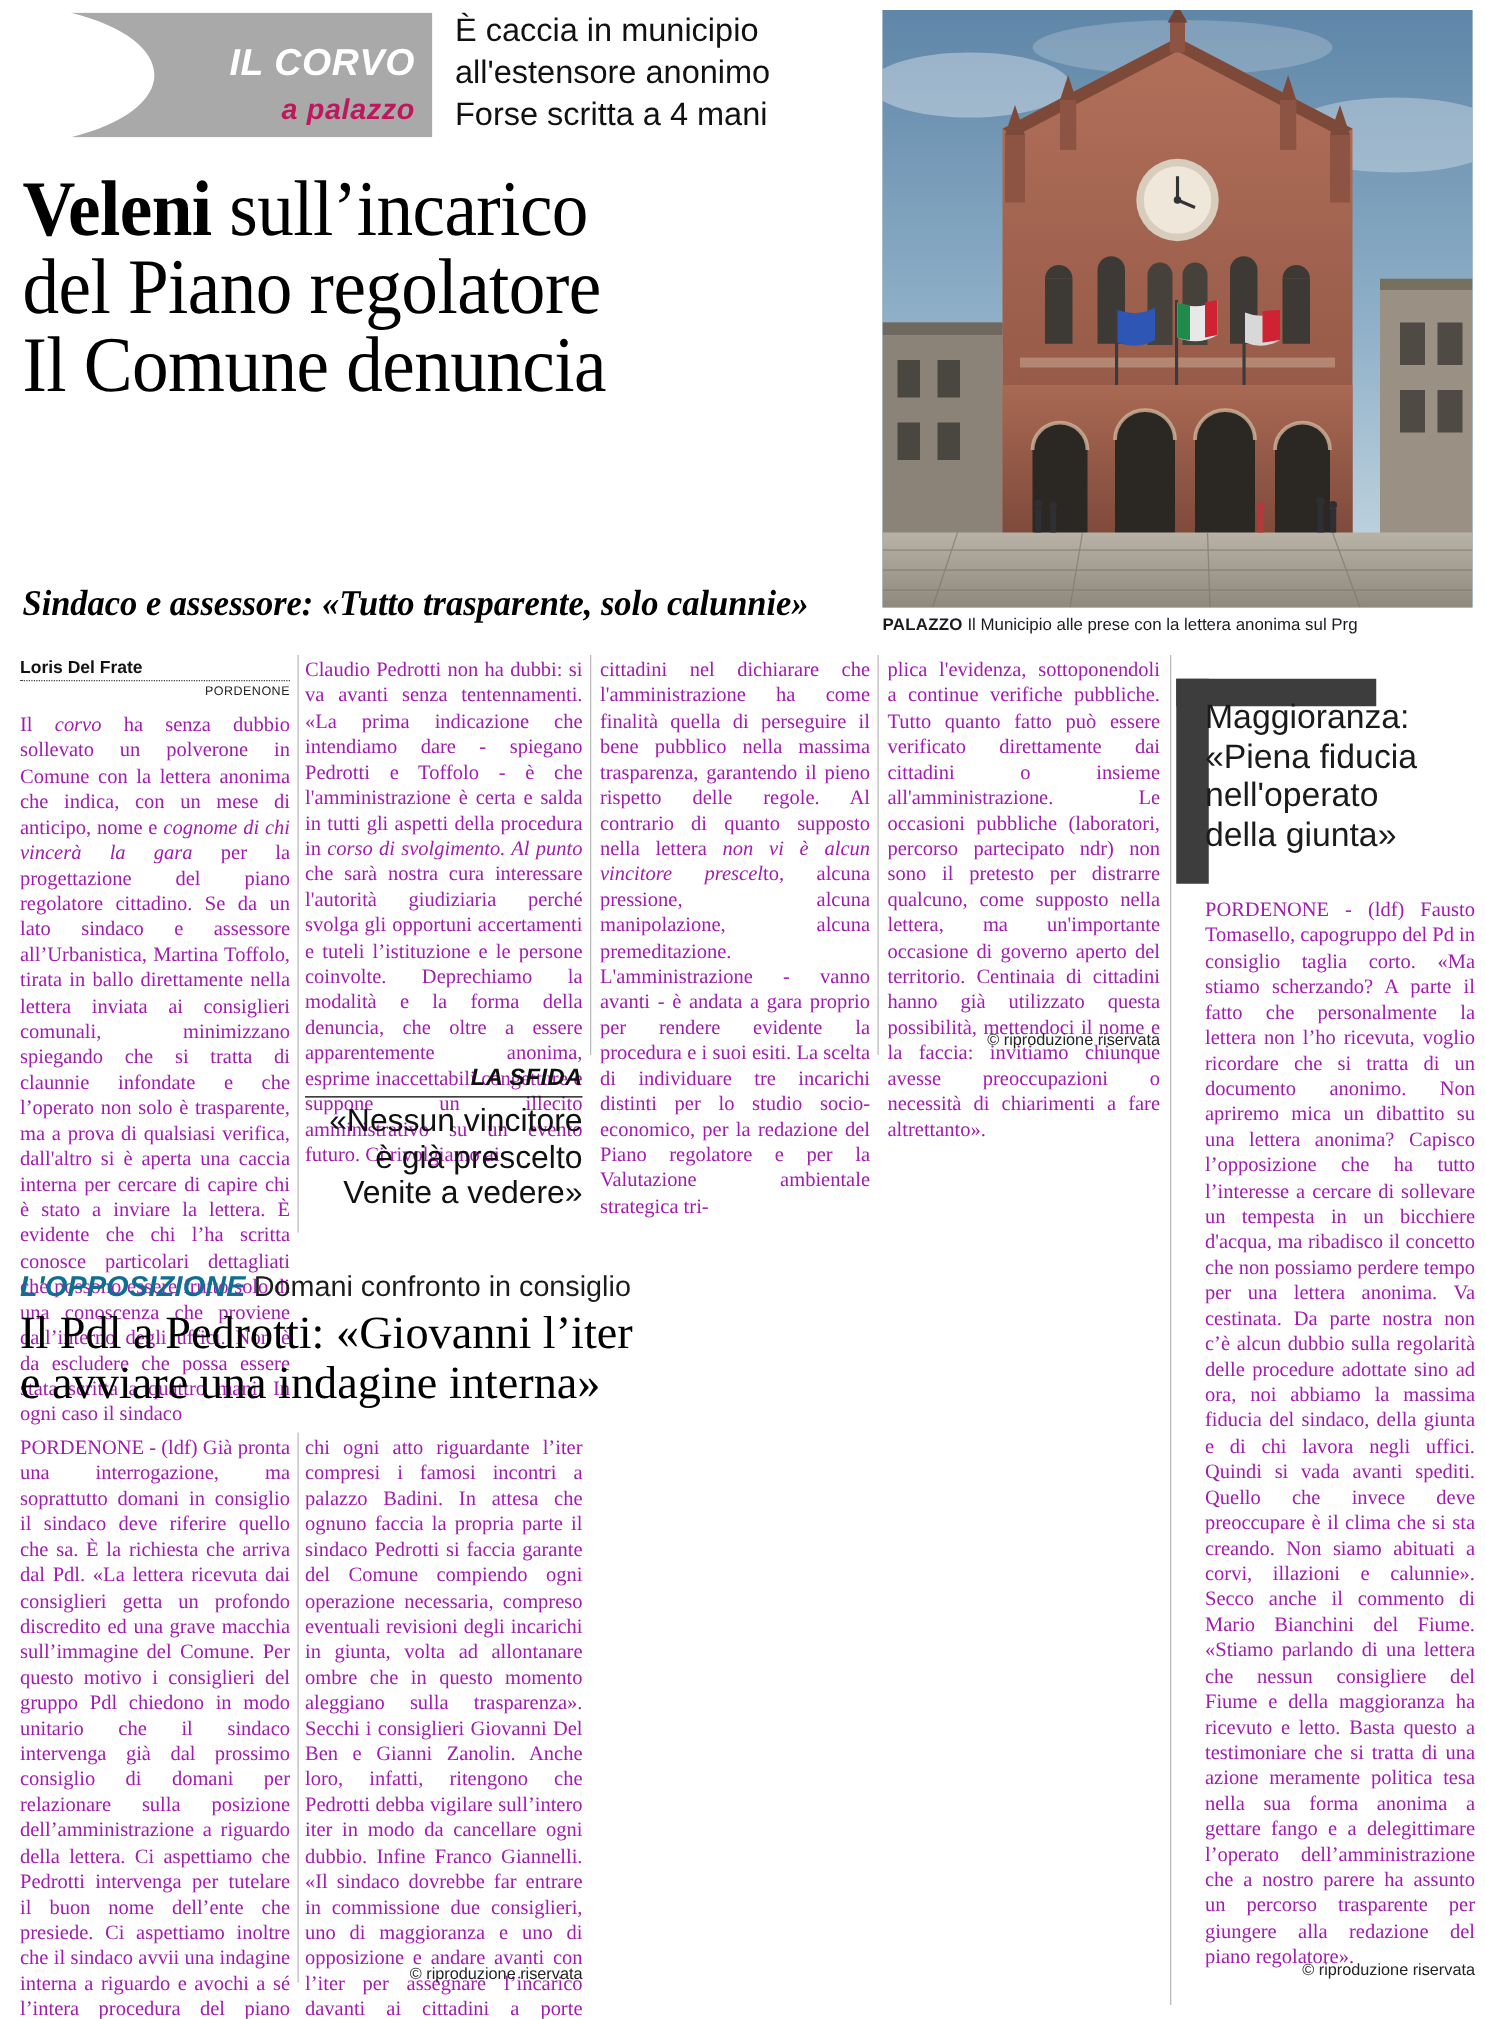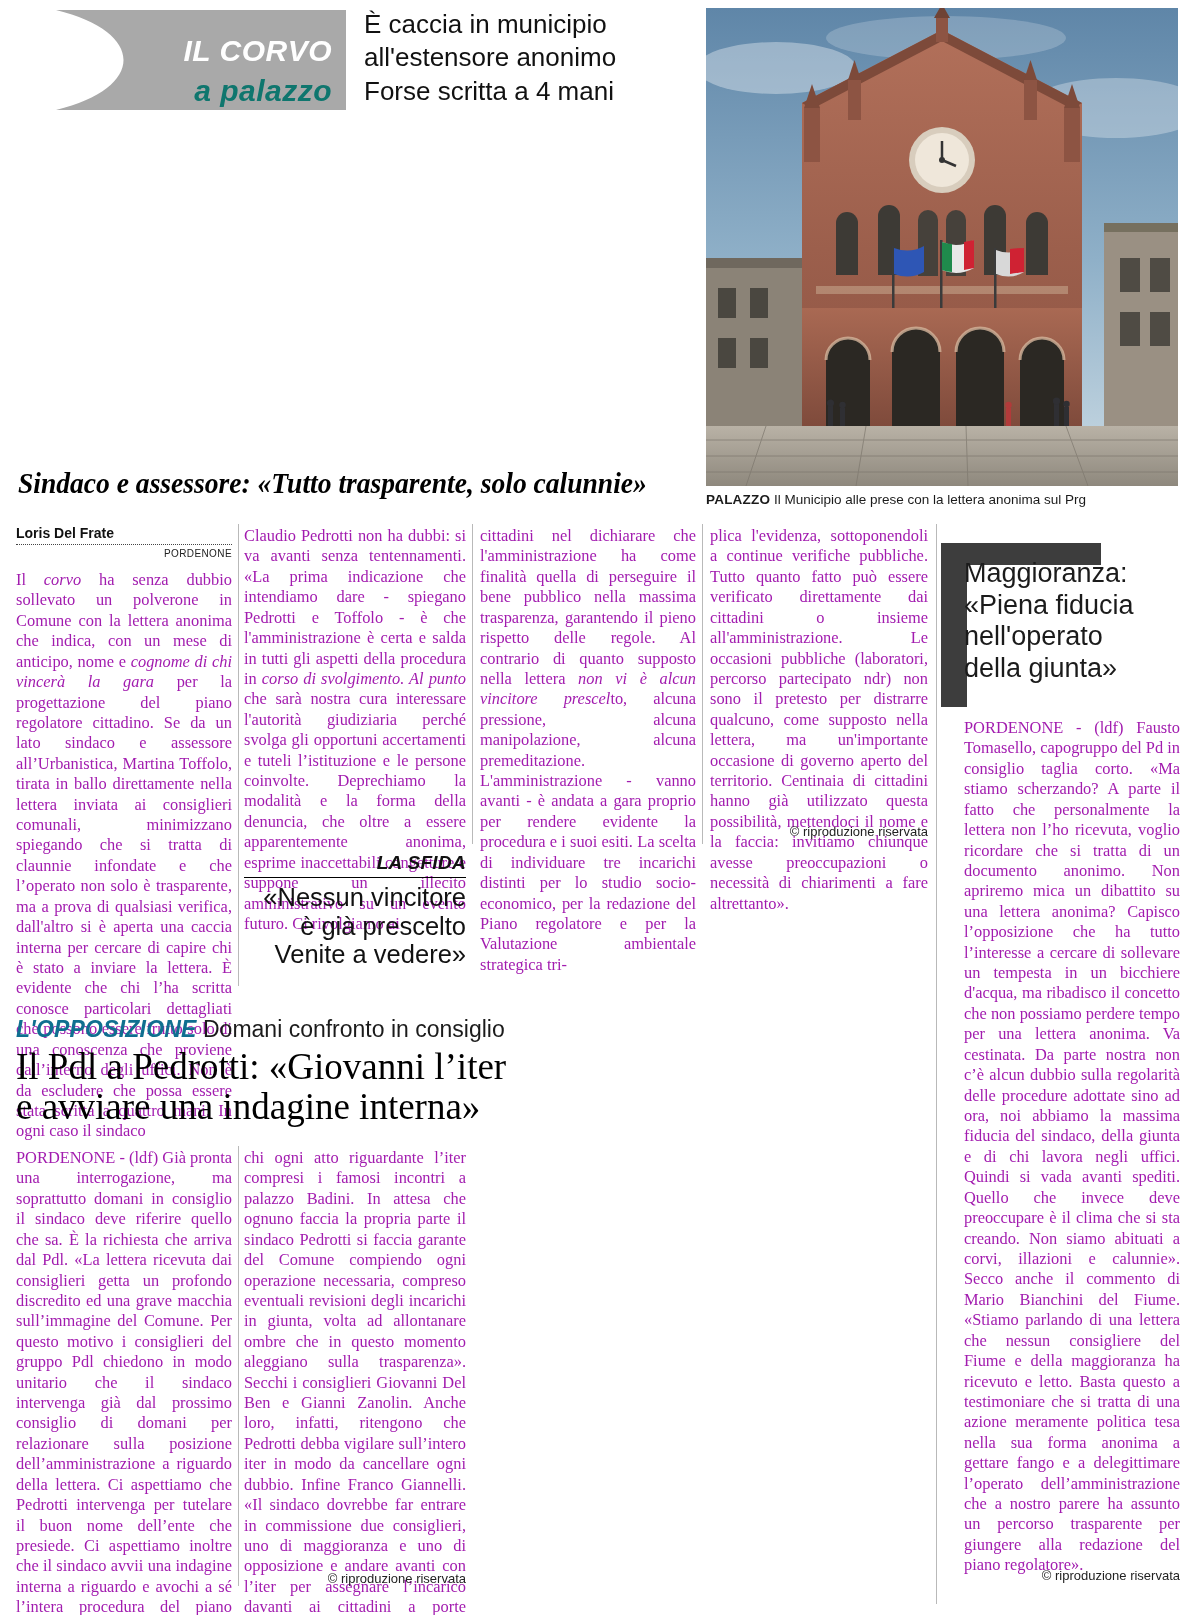--- a/index.html
+++ b/index.html
@@ -21,21 +21,21 @@
     clip-path: path("M 290 0 L 290 100 L 0 100 C 90 78 90 22 0 0 Z");
   }
   .kicker-l1,.kicker-l2{
     position:absolute;right:14px;
     font-family:"Liberation Sans", sans-serif;
     font-weight:bold;font-style:italic;
     letter-spacing:0.5px;
     line-height:1;
   }
   .kicker-l1{top:26px;font-size:30px;color:#ffffff;text-align:center;}
-  .kicker-l2{top:66px;font-size:30px;color:#0f766e;}
+  .kicker-l2{top:66px;font-size:23px;color:#be185d;}
 
   .kicker-sub{
     position:absolute;left:364px;top:8px;width:330px;
     font-family:"Liberation Sans", sans-serif;
     font-size:26px;line-height:1.28;color:#111;
   }
   .kicker-sub div{white-space:nowrap;}
 
   
   .headline{
@@ -162,20 +162,25 @@
     <div class="kicker-box"></div>
     <div class="kicker-l1">IL CORVO</div>
     <div class="kicker-l2">a palazzo</div>
   </div>
   <div class="kicker-sub">
     <div>È caccia in municipio</div>
     <div>all'estensore anonimo</div>
     <div>Forse scritta a 4 mani</div>
   </div>
 
+  <div class="headline">
+    <div class="hl-line"><b>Veleni</b><span class="light"> sull’incarico</span></div>
+    <div class="hl-line">del Piano regolatore</div>
+    <div class="hl-line">Il Comune denuncia</div>
+  </div>
   <div class="subhead">Sindaco e assessore: «Tutto trasparente, solo calunnie»</div>
 
   <div class="photo">
     <svg width="472" height="478" viewBox="0 0 472 478">
       <defs>
         <linearGradient id="skyg" x1="0" y1="0" x2="0" y2="1">
           <stop offset="0%" stop-color="#5f86a8"></stop>
           <stop offset="60%" stop-color="#8fb0c8"></stop>
           <stop offset="100%" stop-color="#bcd0dd"></stop>
         </linearGradient>

